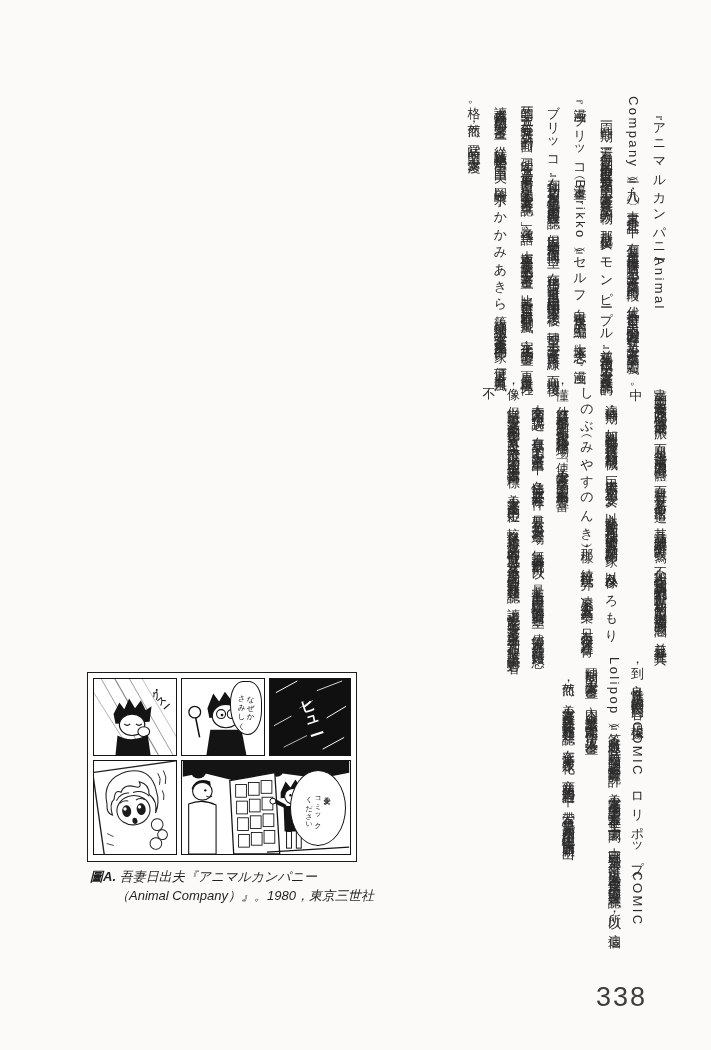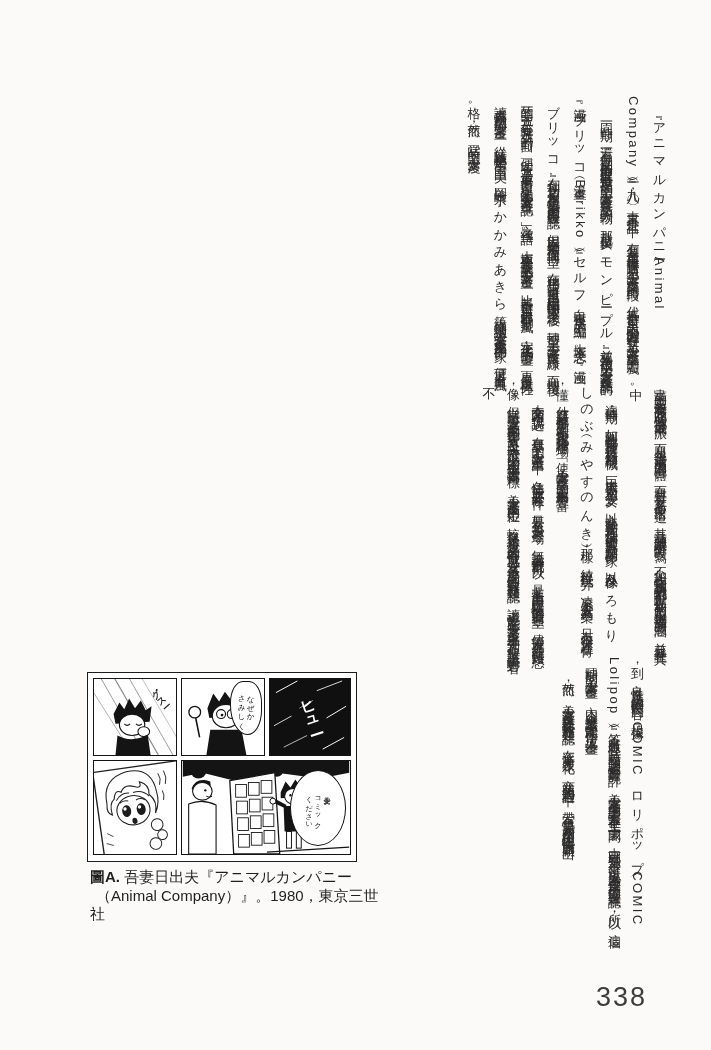--- a/index.html
+++ b/index.html
@@ -56,24 +56,24 @@
     transform:rotate(-18deg);line-height:19px;letter-spacing:2px;
   }
   .sfx-sob{
     position:absolute;right:14px;top:4px;
     font-size:9px;font-weight:bold;color:#222;
     transform:rotate(-42deg);letter-spacing:1px;
   }
   
   .caption{
     position:absolute;left:90px;top:868px;width:300px;
-    font-size:15px;line-height:18.5px;color:#1f1f1f;
+    font-size:13px;line-height:18.5px;color:#1f1f1f;font-style:italic;
   }
   .cap-label{font-weight:bold;}
-  .cap-line2{padding-left:6px;}
+  .cap-line2{padding-left:6px;margin-left:20px;}
   
   .page-number{
     position:absolute;left:596px;top:982px;
     font-size:27px;font-weight:normal;letter-spacing:2px;color:#3c3c3c;
   }
 </style>
 </head>
 <body>
 
 <div class="page">

